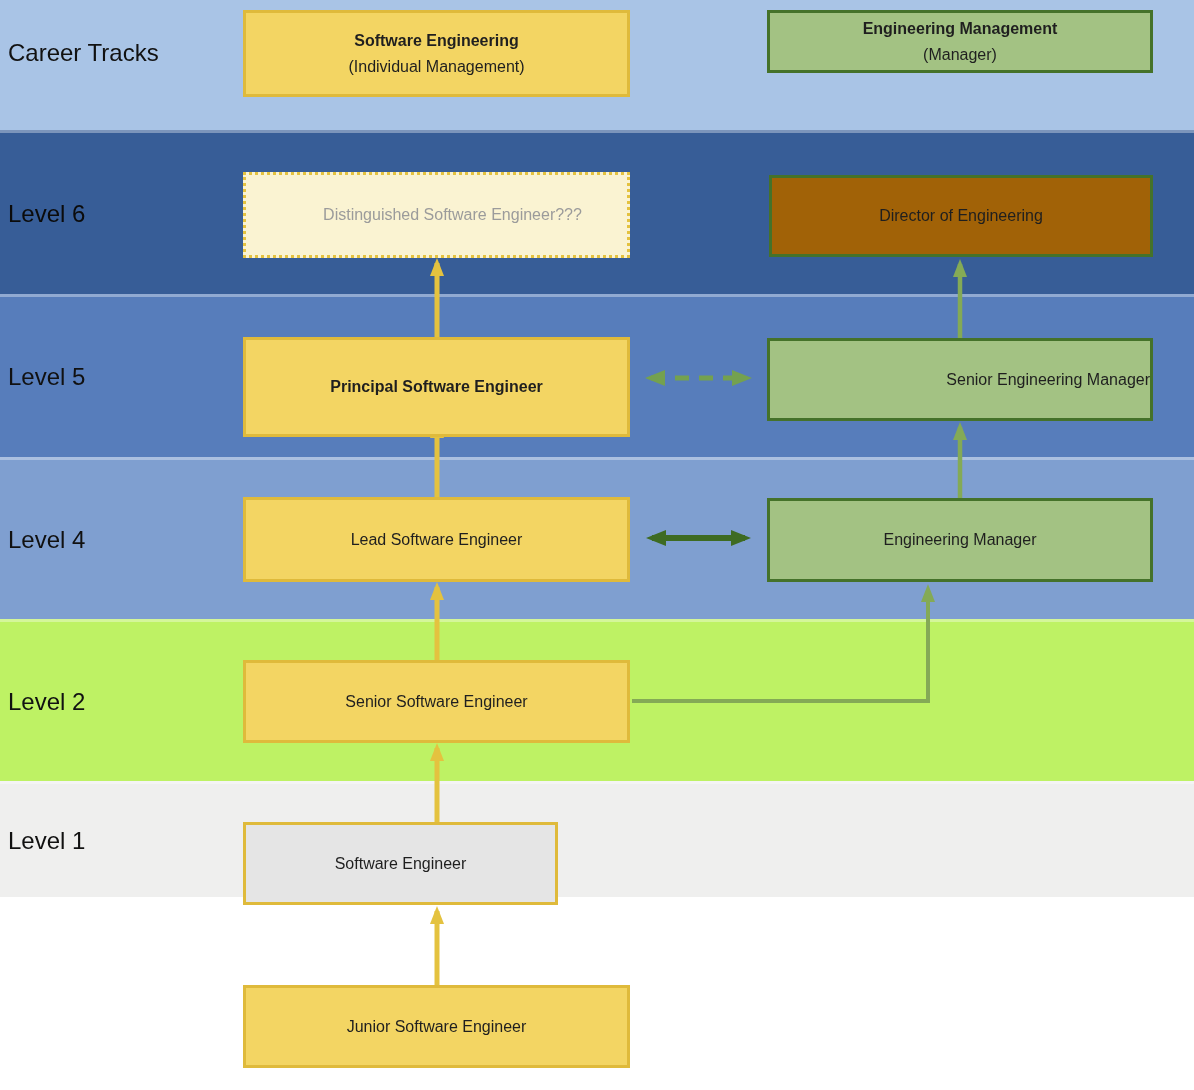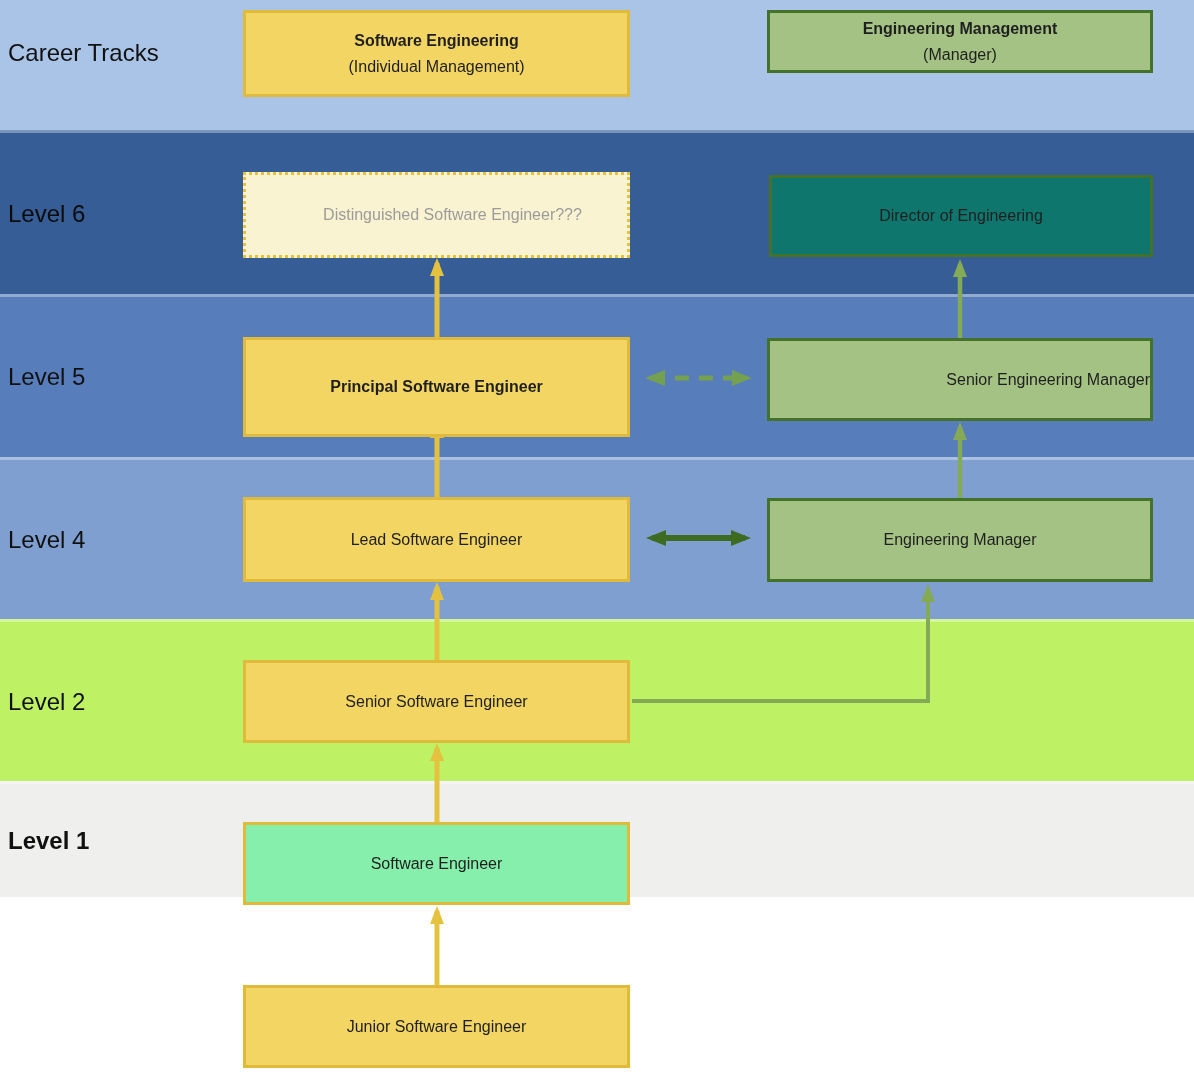--- a/index.html
+++ b/index.html
@@ -45,21 +45,21 @@
   </div>
   <div class="band" style="height: 163px; background-color: rgb(87, 125, 187);">
     <span class="band-label">Level 5</span>
   </div>
   <div class="band" style="height: 162px; background-color: rgb(127, 159, 208);">
     <span class="band-label">Level 4</span>
   </div>
   <div class="band" style="height: 162px; background-color: #bef264;">
     <span class="band-label">Level 2</span>
   </div>
-  <div class="band" style="height: 116px; background-color: rgb(239, 239, 238); font-weight: bold;">
+  <div class="band" style="height: 116px; background-color: rgb(239, 239, 238);">
     <span class="band-label">Level 1</span>
   </div>
 
   <svg class="arrows" width="1194" height="1090" viewBox="0 0 1194 1090">
     <defs>
       <marker id="ah-yellow" markerUnits="userSpaceOnUse" markerWidth="18" markerHeight="14" refX="13" refY="7" orient="auto-start-reverse">
         <path d="M0,0 L18,7 L0,14 Z" fill="#e4c23f"></path>
       </marker>
       <marker id="ah-green" markerUnits="userSpaceOnUse" markerWidth="18" markerHeight="14" refX="13" refY="7" orient="auto-start-reverse">
         <path d="M0,0 L18,7 L0,14 Z" fill="#84aa56"></path>
@@ -102,34 +102,34 @@
   </div>
 
   <div class="box" style="left: 243px; top: 497px; width: 387px; height: 85px; background-color: rgb(243, 213, 99); border-color: rgb(223, 186, 59);">
     <span>Lead Software Engineer</span>
   </div>
 
   <div class="box" style="left: 243px; top: 660px; width: 387px; height: 83px; background-color: rgb(243, 213, 99); border-color: rgb(223, 186, 59);">
     <span>Senior Software Engineer</span>
   </div>
 
-  <div class="box" style="left: 243px; top: 822px; width: 387px; height: 83px; background-color: #86efac; border-color: rgb(223, 186, 59);">
+  <div class="box" style="left: 243px; top: 822px; width: 315px; height: 83px; background-color: #e5e5e5; border-color: rgb(223, 186, 59);">
     <span>Software Engineer</span>
   </div>
 
   <div class="box" style="left: 243px; top: 985px; width: 387px; height: 83px; background-color: rgb(243, 213, 99); border-color: rgb(223, 186, 59);">
     <span>Junior Software Engineer</span>
   </div>
 
   <div class="box" style="left: 767px; top: 10px; width: 386px; height: 63px; background-color: rgb(163, 194, 131); border-color: rgb(69, 114, 42);">
     <span class="bold">Engineering Management</span>
     <span>(Manager)</span>
   </div>
 
-  <div class="box" style="left: 769px; top: 175px; width: 384px; height: 82px; background-color: #0f766e; border-color: rgb(69, 114, 42);">
+  <div class="box" style="left: 769px; top: 175px; width: 384px; height: 82px; background-color: #a16207; border-color: rgb(69, 114, 42);">
     <span>Director of Engineering</span>
   </div>
 
   <div class="box" style="left: 767px; top: 338px; width: 386px; height: 83px; background-color: rgb(163, 194, 131); border-color: rgb(69, 114, 42); align-items: flex-end;">
     <span>Senior Engineering Manager</span>
   </div>
 
   <div class="box" style="left: 767px; top: 498px; width: 386px; height: 84px; background-color: rgb(163, 194, 131); border-color: rgb(69, 114, 42);">
     <span>Engineering Manager</span>
   </div>

